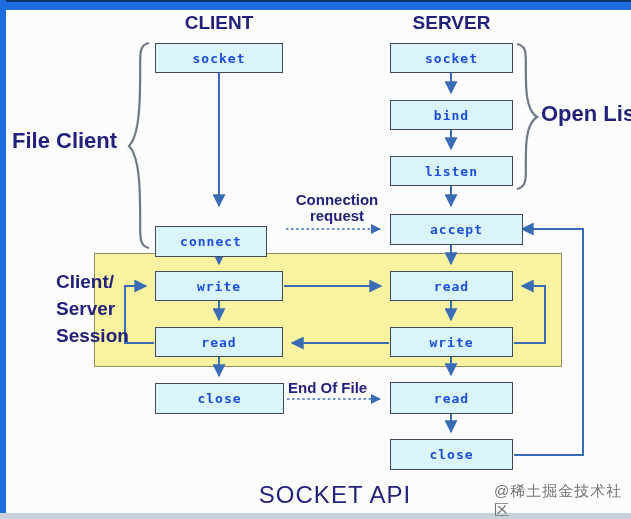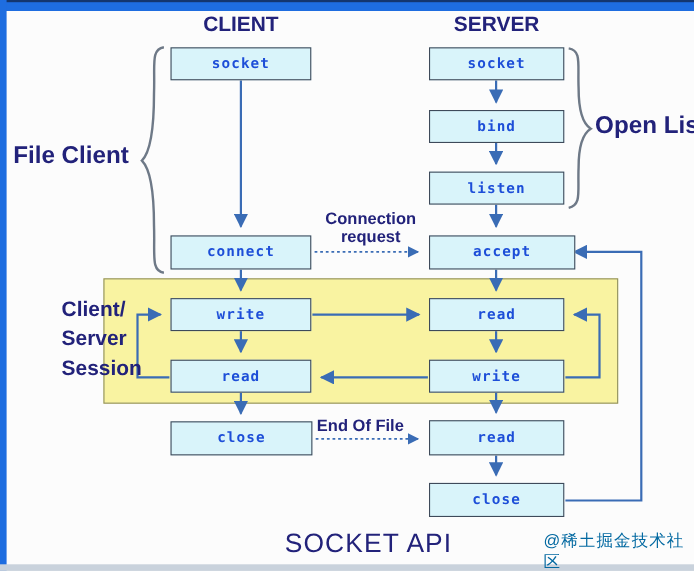--- a/index.html
+++ b/index.html
@@ -24,21 +24,21 @@
     font-size:13px;color:#1d4ed8;letter-spacing:1px;
   }
   .hdr{position:absolute;z-index:3;font-weight:bold;font-size:19px;color:#22227a;text-align:center;}
   .lbl{position:absolute;z-index:3;font-weight:bold;color:#22227a;}
   .lbl-open-client{left:12px;top:128px;font-size:22px;}
   .lbl-open-listen{left:541px;top:101px;font-size:22px;white-space:nowrap;}
   .lbl-conn{left:277px;top:192px;width:120px;font-size:15px;line-height:16px;text-align:center;}
   .lbl-session{left:22px;top:268px;font-size:19px;line-height:27px;margin-left:34px;}
   .lbl-eof{left:288px;top:379px;width:94px;font-size:15px;text-align:left;white-space:nowrap;}
   .title{position:absolute;left:230px;top:481px;width:210px;z-index:3;font-weight:normal;font-size:24px;color:#22227a;text-align:center;letter-spacing:1px;}
-  .watermark{position:absolute;left:494px;top:482px;z-index:5;font-size:15px;color:#0369a1;letter-spacing:1px;}
+  .watermark{position:absolute;left:494px;top:482px;z-index:5;font-size:15px;color:#737373;letter-spacing:1px;}
 </style>
 </head>
 <body>
 
 <div class="stage">
 
   <div class="bar-top"></div>
   <div class="bar-left"></div>
   <div class="bar-bottom"></div>
 
@@ -75,21 +75,21 @@
     <g stroke="#6e7987" stroke-width="2.2" fill="none">
       <path d="M149,43 C137,45 141,58 140,85 Q140,135 129,146 Q140,157 140,205 C141,232 137,246 149,248"></path>
       <path d="M517,44 C529,46 525,58 526,80 Q526,110 537,117 Q526,124 526,152 C525,175 529,186 517,189"></path>
     </g>
   </svg>
 
   <div class="hdr" style="left:155px;top:12px;width:128px;">CLIENT</div>
   <div class="hdr" style="left:390px;top:12px;width:123px;">SERVER</div>
 
   <div class="node" style="left:155px;top:43px;width:128px;height:30px;">socket</div>
-  <div class="node" style="left:155px;top:214px;width:128px;height:31px;">connect</div>
+  <div class="node" style="left:155px;top:226px;width:112px;height:31px;">connect</div>
   <div class="node" style="left:155px;top:271px;width:128px;height:30px;">write</div>
   <div class="node" style="left:155px;top:327px;width:128px;height:30px;">read</div>
   <div class="node" style="left:155px;top:383px;width:129px;height:31px;">close</div>
 
   <div class="node" style="left:390px;top:43px;width:123px;height:30px;">socket</div>
   <div class="node" style="left:390px;top:100px;width:123px;height:30px;">bind</div>
   <div class="node" style="left:390px;top:156px;width:123px;height:30px;">listen</div>
   <div class="node" style="left:390px;top:214px;width:133px;height:31px;">accept</div>
   <div class="node" style="left:390px;top:271px;width:123px;height:30px;">read</div>
   <div class="node" style="left:390px;top:327px;width:123px;height:30px;">write</div>

